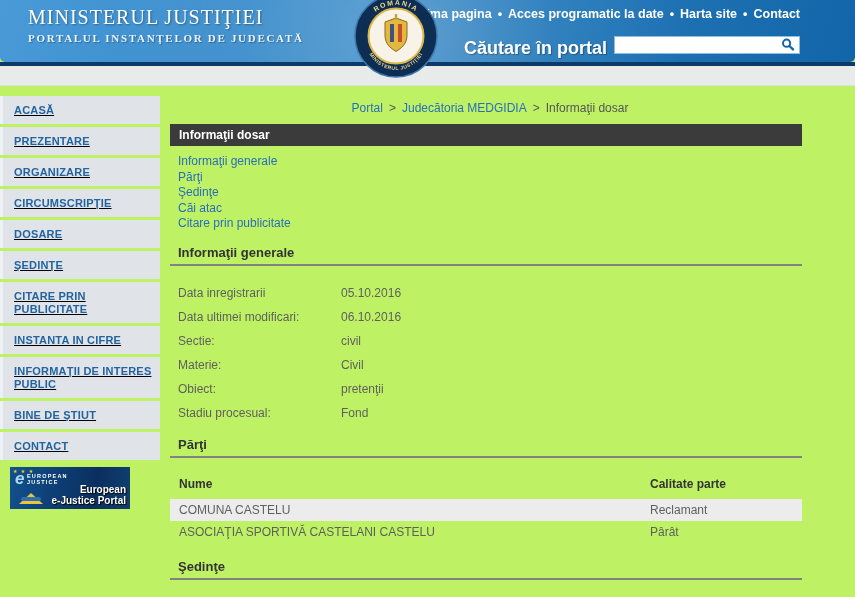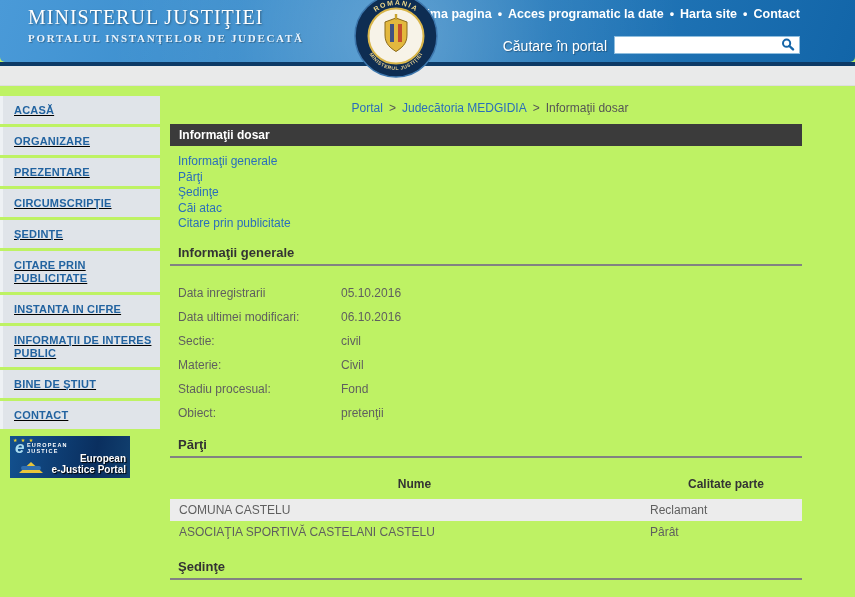--- a/index.html
+++ b/index.html
@@ -23,21 +23,21 @@
   .brand { position:absolute; left:28px; top:6px; color:#fff; font-family:"Liberation Serif", serif; z-index:2; }
   .brand-title { font-size:20px; letter-spacing:1px; text-shadow:1px 1px 2px rgba(0,0,0,0.35); cursor:pointer; }
   .brand-sub { font-size:11px; letter-spacing:1.7px; margin-top:3px; font-weight:bold; color:#eaf3fc; text-shadow:1px 1px 1px rgba(0,0,0,0.3); }
 
   .logo { position:absolute; left:354px; top:-6px; width:84px; height:84px; z-index:6; }
 
   .toplinks { position:absolute; right:55px; top:7px; z-index:3; font-size:12.5px; font-weight:bold; color:#fff; white-space:nowrap; }
   .toplinks a { color:#fff; text-decoration:none; cursor:pointer; }
   .toplinks .dot { margin:0 6px; }
 
-  .search-label { position:absolute; top:38px; right:248px; z-index:3; color:#fff; font-weight:normal; font-size:14px; text-shadow:1px 1px 1px rgba(0,0,0,0.3); }
+  .search-label { position:absolute; top:38px; right:248px; z-index:3; color:#fff; font-weight:bold; font-size:18px; text-shadow:1px 1px 1px rgba(0,0,0,0.3); }
   .searchbox { position:absolute; top:36px; right:55px; z-index:3; width:186px; height:18px; background:#fff; border:1px solid #8fbede; }
   .searchbox input { position:absolute; left:2px; top:1px; width:158px; height:14px; border:none; outline:none; font-size:12px; font-family:"Liberation Sans", sans-serif; color:#333; background:transparent; }
   .searchbox button { position:absolute; right:1px; top:1px; width:20px; height:14px; border:none; background:#fff; cursor:pointer; padding:0; }
 
   .navy-strip { position:absolute; left:0; top:62px; width:855px; height:4px; background:#0d3a66; }
   .grey-band  { position:absolute; left:0; top:66px; width:855px; height:20px; background:#e9eaea; border-bottom:1px solid #dedede; }
 
   
   .sidebar { position:absolute; left:0; top:96px; width:160px; z-index:4;text-decoration:underline; }
   .side-item {
@@ -71,21 +71,21 @@
   .fields { padding:20px 0 0 8px; }
   .frow { height:24px; }
   .flabel { display:inline-block; width:163px; color:#5f5f5f; }
   .fvalue { color:#5f5f5f; }
 
   .sec-parties { margin-top:7px; }
   .ptable { margin-top:13px; }
   .prow { display:flex; padding:4px 0 4px 9px; line-height:14px; }
   .prow .c1 { width:471px; }
   .prow .c2 { flex:1; }
-  .phead { font-weight:bold; color:#333; padding:6px 0 8px 9px;text-align:center; }
+  .phead { font-weight:bold; color:#333; padding:6px 0 8px 9px; }
   .prow.odd { background:#ececec; }
 
   .sec-hearings { margin-top:16px; }
 </style>
 </head>
 <body>
 
 <div class="stage">
 
   <header class="hdr">
@@ -129,23 +129,24 @@
       <rect x="44" y="30" width="4" height="18" fill="#c0392b" opacity="0.85"></rect>
       <rect x="40.8" y="20" width="2.4" height="6" fill="#c8a22e"></rect>
     </svg>
   </div>
 
   <div class="navy-strip"></div>
   <div class="grey-band"></div>
 
   <aside class="sidebar">
     <a class="side-item">ACASĂ</a>
+    <a class="side-item">PREZENTARE</a>
     <a class="side-item">ORGANIZARE</a>
-    <a class="side-item">PREZENTARE</a>
     <a class="side-item">CIRCUMSCRIPŢIE</a>
+    <a class="side-item">DOSARE</a>
     <a class="side-item">ŞEDINŢE</a>
     <a class="side-item">CITARE PRIN PUBLICITATE</a>
     <a class="side-item">INSTANTA IN CIFRE</a>
     <a class="side-item">INFORMAŢII DE INTERES PUBLIC</a>
     <a class="side-item">BINE DE ŞTIUT</a>
     <a class="side-item">CONTACT</a>
 
     <div class="ejbanner">
       <span class="ej-stars">★ ★ ★</span>
       <span class="ej-e">e</span>
@@ -186,24 +187,24 @@
         <div class="frow">
           <span class="flabel">Data ultimei modificari:</span><span class="fvalue">06.10.2016</span>
         </div>
         <div class="frow">
           <span class="flabel">Sectie:</span><span class="fvalue">civil</span>
         </div>
         <div class="frow">
           <span class="flabel">Materie:</span><span class="fvalue">Civil</span>
         </div>
         <div class="frow">
+          <span class="flabel">Obiect:</span><span class="fvalue">pretenţii</span>
+        </div>
+        <div class="frow">
           <span class="flabel">Stadiu procesual:</span><span class="fvalue">Fond</span>
-        </div>
-        <div class="frow">
-          <span class="flabel">Obiect:</span><span class="fvalue">pretenţii</span>
         </div>
       </div>
     </section>
 
     <section class="sec sec-parties">
       <h2>Părţi</h2>
       <div class="ptable">
         <div class="prow phead">
           <span class="c1">Nume</span>
           <span class="c2">Calitate parte</span>

